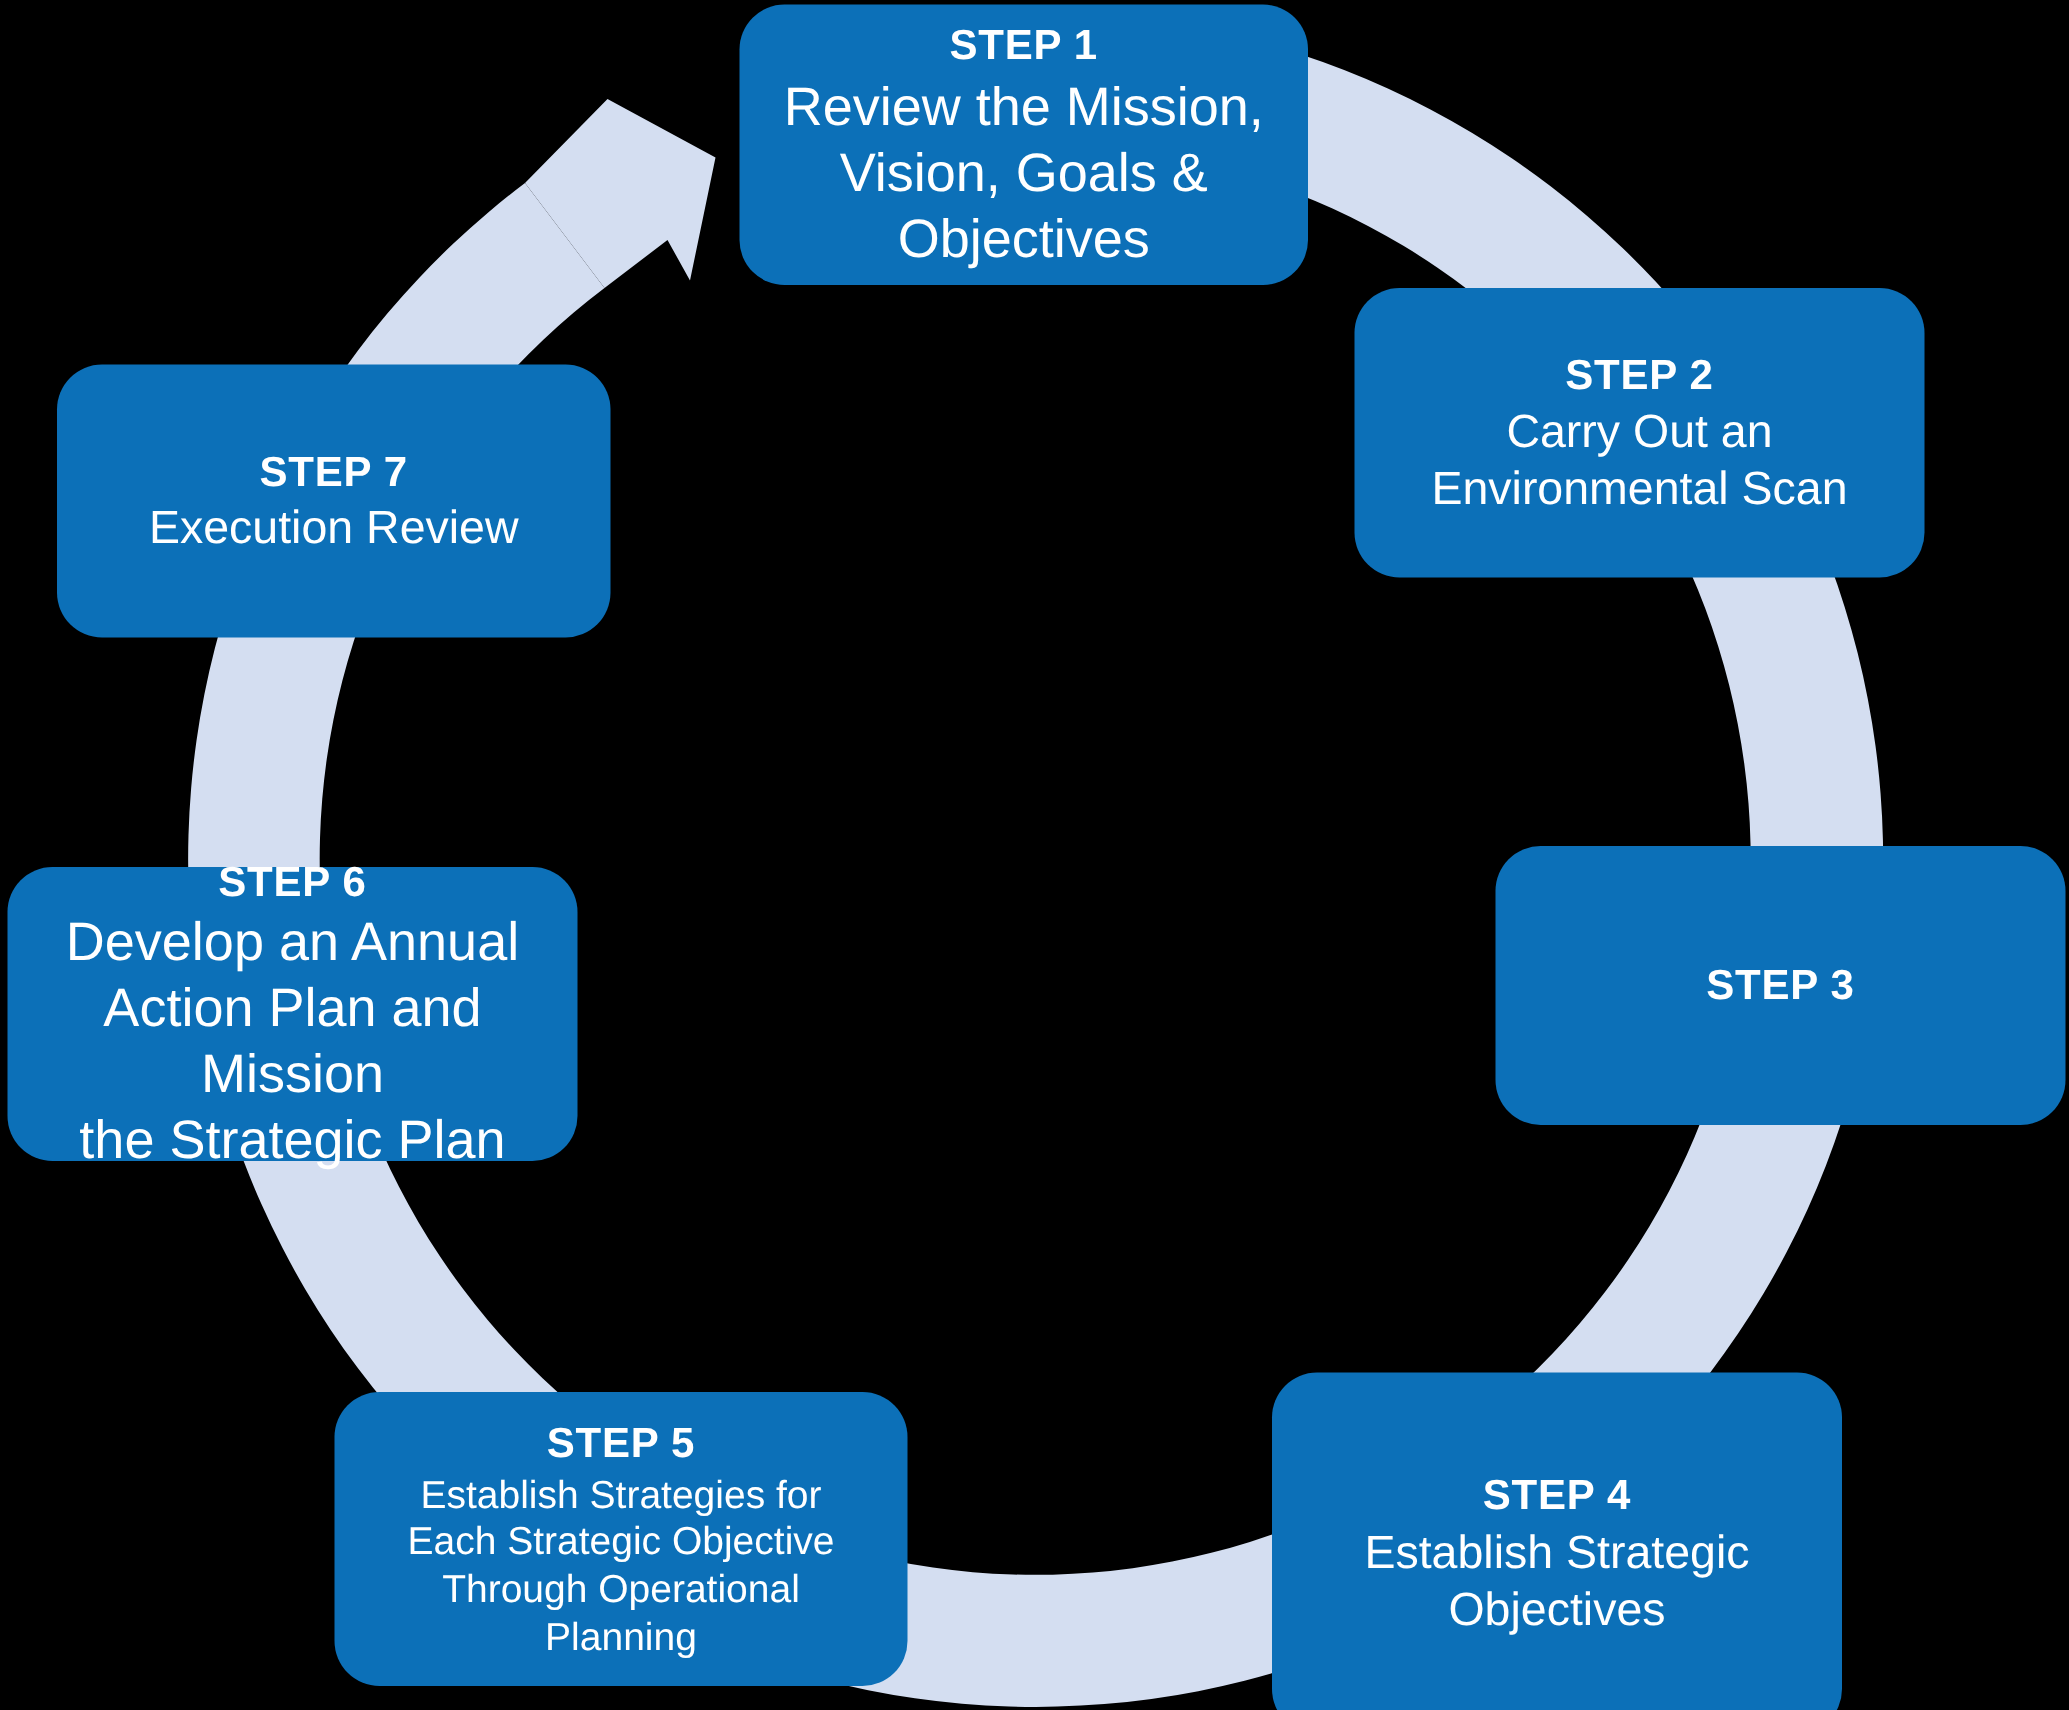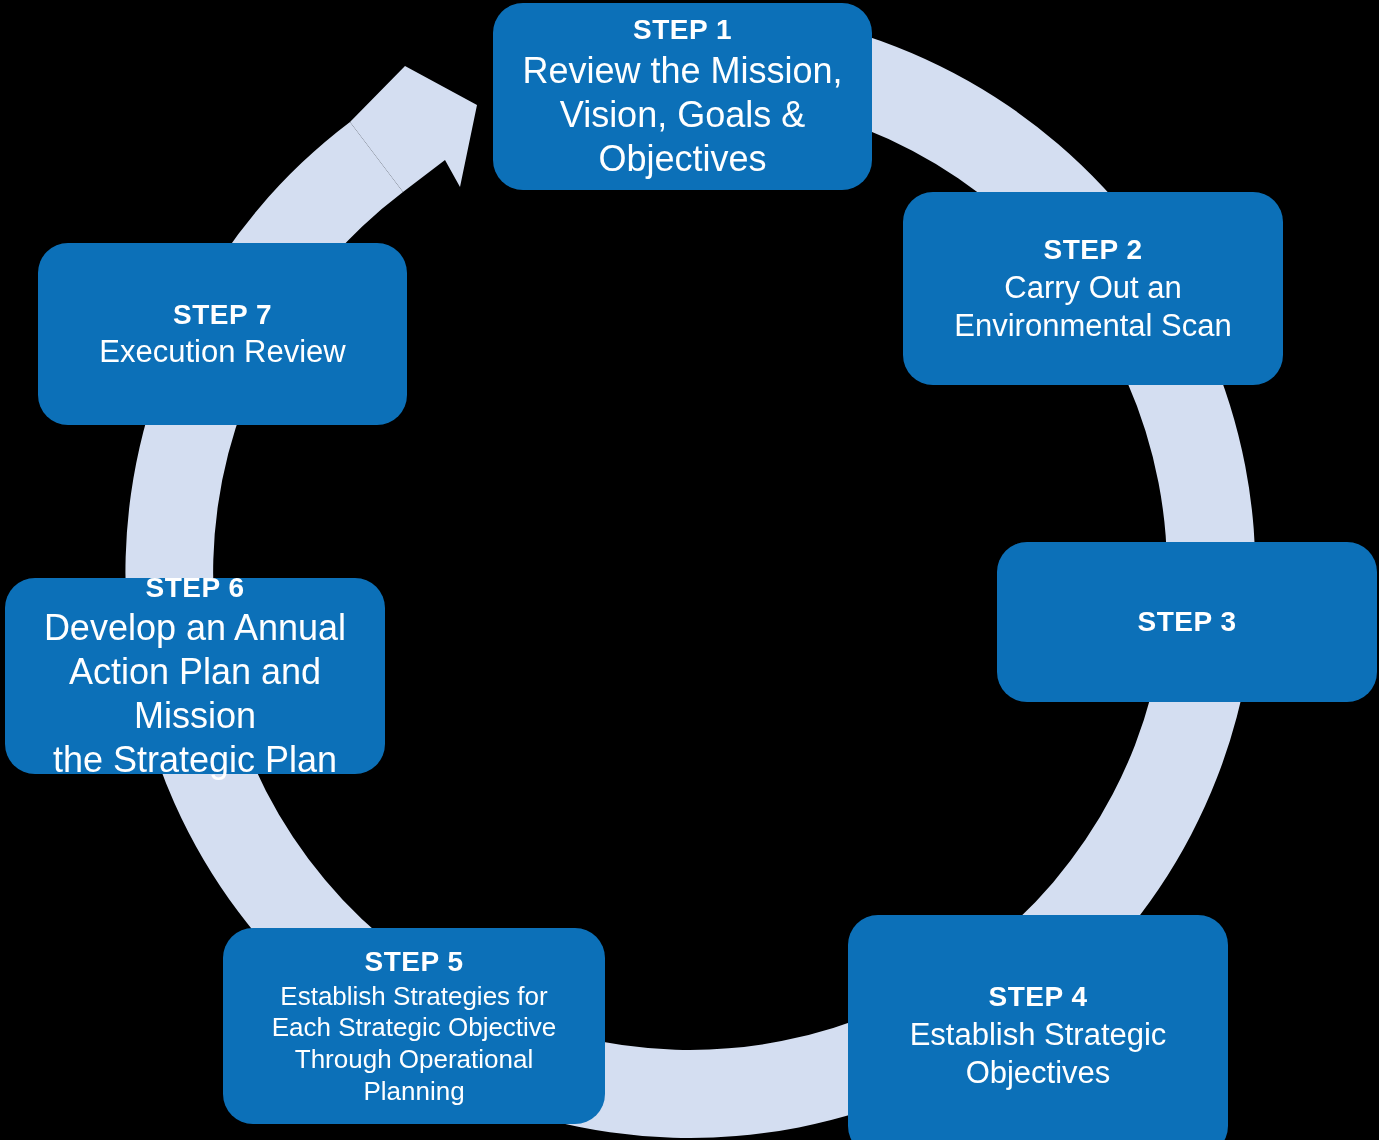--- a/index.html
+++ b/index.html
@@ -68,21 +68,21 @@
 Vision, Goals &amp;
 Objectives</div>
   </div>
 
   <div class="step-box" style="left:892px; top:192px; width:380px; height:193px;margin-left:11px;">
     <div class="step-label">STEP 2</div>
     <div class="step-desc">Carry Out an
 Environmental Scan</div>
   </div>
 
-  <div class="step-box" style="left:997px; top:542px; width:380px; height:160px;">
+  <div class="step-box" style="left:997px; top:564px; width:380px; height:186px;">
     <div class="step-label">STEP 3</div>
   </div>
 
   <div class="step-box" style="left:848px; top:915px; width:380px; height:241px;">
     <div class="step-label">STEP 4</div>
     <div class="step-desc">Establish Strategic
 Objectives</div>
   </div>
 
   <div class="step-box" style="left:223px; top:914px; width:382px; height:196px;margin-top:14px;">

